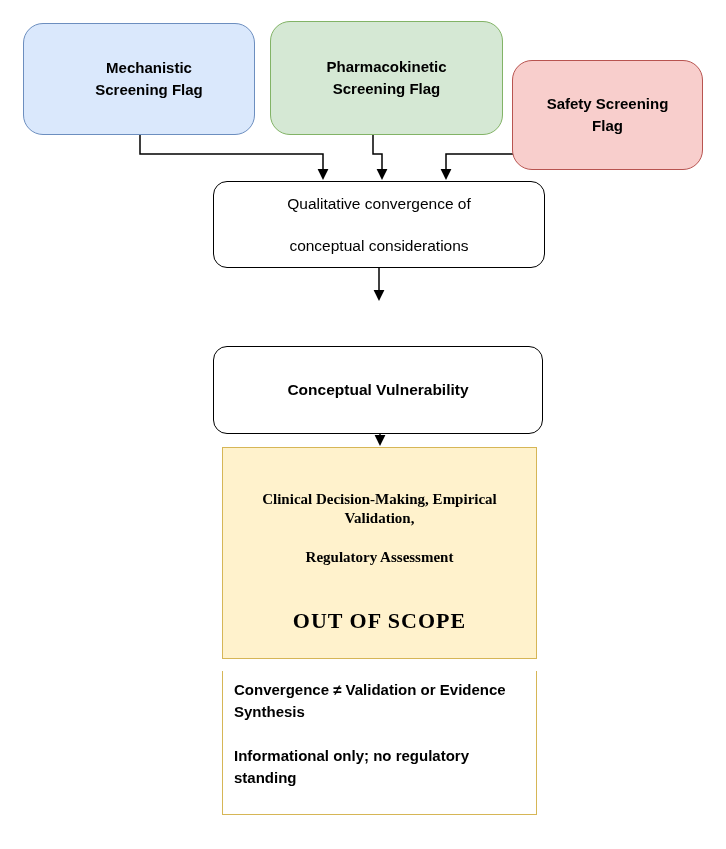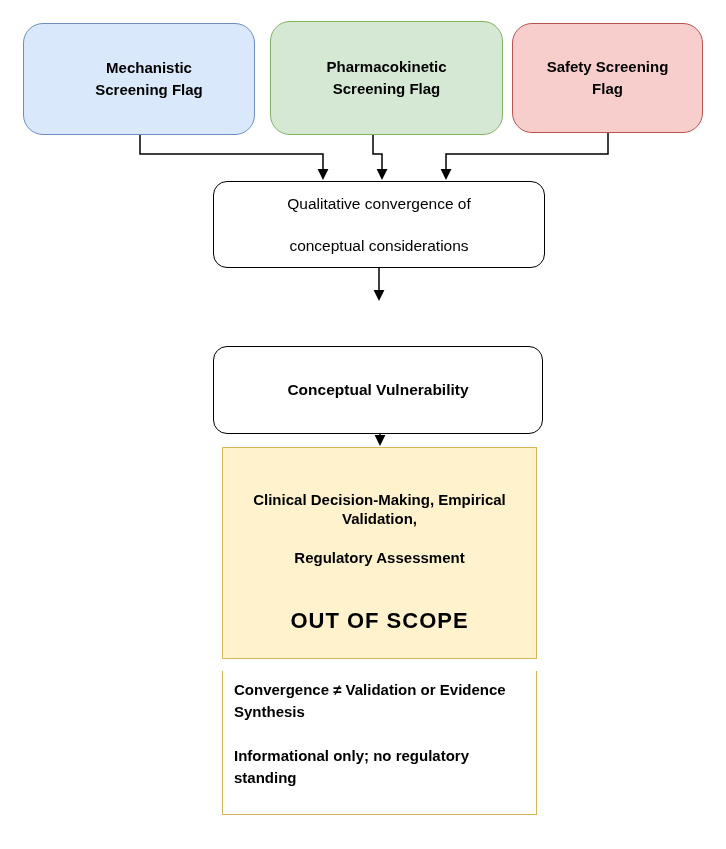--- a/index.html
+++ b/index.html
@@ -17,21 +17,21 @@
   .pos-pharm  { left:270px; top:21px; width:233px; height:114px; }
   .pos-safety { left:512px; top:23px; width:191px; height:110px; }
   
   .roundbox { border:1.3px solid #000; border-radius:14px; background:#fff; }
   .pos-conv { left:213px; top:181px; width:332px; height:87px; gap:24px; font-size:15.5px; }
   .pos-vuln { left:213px; top:302px; width:330px; height:88px; gap:16px; font-size:15.5px;margin-top:44px; }
   .vuln-title { font-weight:bold; }
   .vuln-sub { font-style:italic; }
   
   .scope { border:1.3px solid; font-weight:bold; font-size:15px; line-height:19px; justify-content:flex-start; }
-  .pos-scope { left:222px; top:447px; width:315px; height:212px; }
+  .pos-scope { left:222px; top:447px; width:315px; height:212px;font-family:Liberation Serif, serif; }
   .scope-l1 { margin-top:42px; width:300px; }
   .scope-l2 { margin-top:20px; }
   .scope-l3 { margin-top:44px; font-size:22px; letter-spacing:1px; }
   
   .note {
     border:1.3px solid; border-top:none; background:#fff; font-weight:bold; font-size:15px;
     line-height:22px; align-items:flex-start; justify-content:flex-start; text-align:left;
     padding:8px 11px;
   }
   .pos-note { left:222px; top:671px; width:315px; height:144px; }
@@ -72,21 +72,21 @@
   <div class="box flag pos-mech" style="background-color: rgb(218, 232, 252); border-color: rgb(108, 142, 191);">
     <div>Mechanistic</div>
     <div>Screening Flag</div>
   </div>
 
   <div class="box flag pos-pharm" style="background-color: rgb(213, 232, 212); border-color: rgb(130, 179, 102);">
     <div>Pharmacokinetic</div>
     <div>Screening Flag</div>
   </div>
 
-  <div class="box flag pos-safety" style="background-color: rgb(248, 206, 204); border-color: rgb(184, 84, 80);">
+  <div class="box flag pos-safety" style="background-color: rgb(248, 206, 204); border-color: rgb(184, 84, 80); margin-top: 37px;">
     <div>Safety Screening</div>
     <div>Flag</div>
   </div>
 
   <div class="box roundbox pos-conv">
     <div>Qualitative convergence of</div>
     <div>conceptual considerations</div>
   </div>
 
   <div class="box roundbox pos-vuln">

